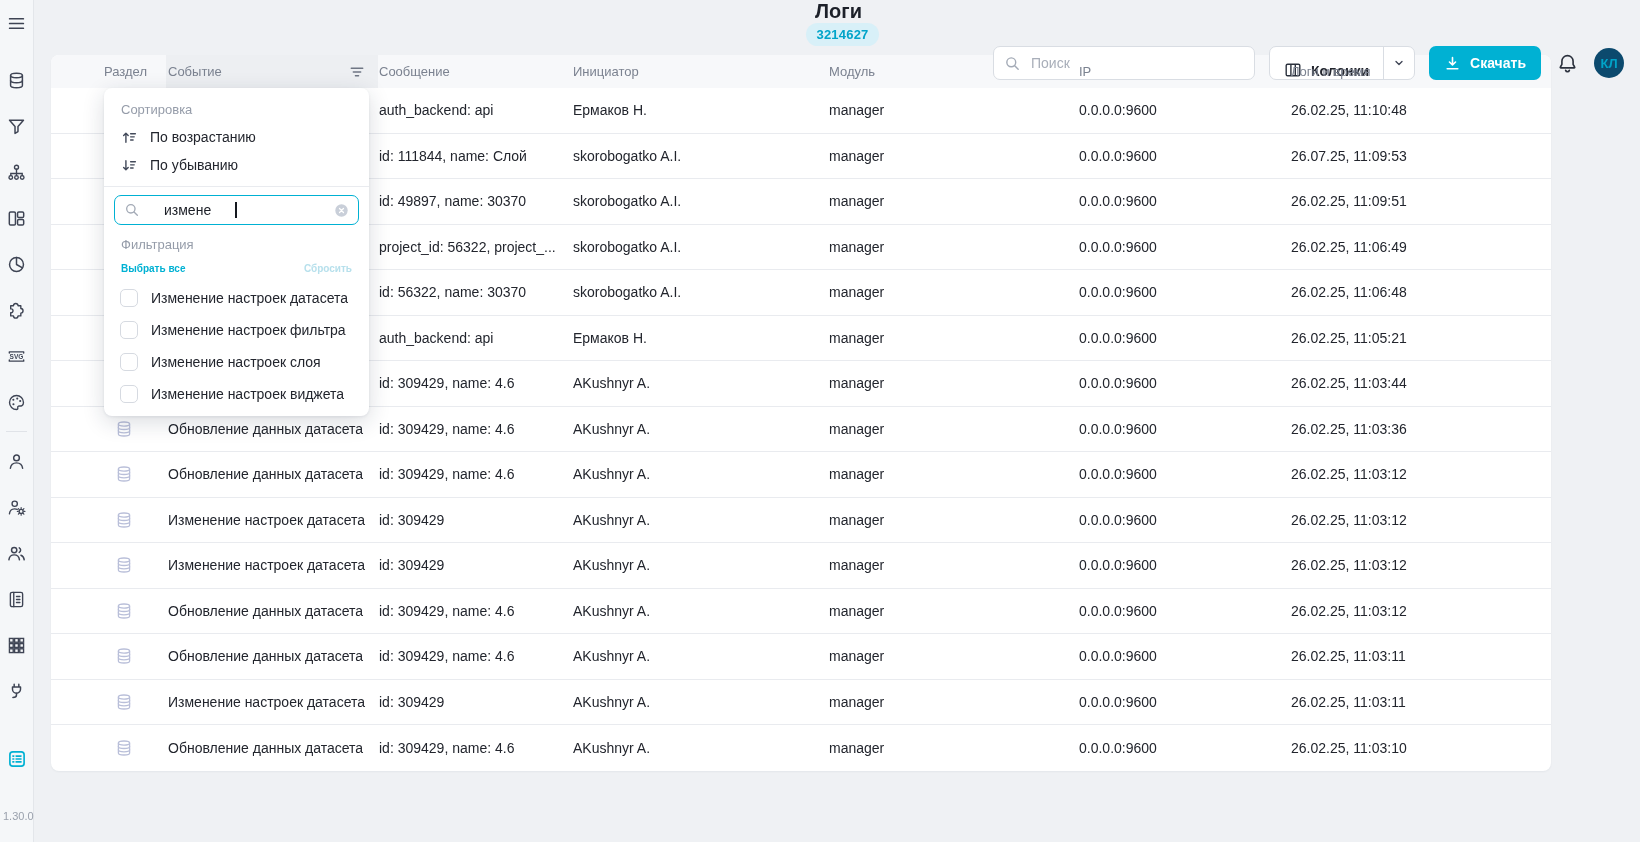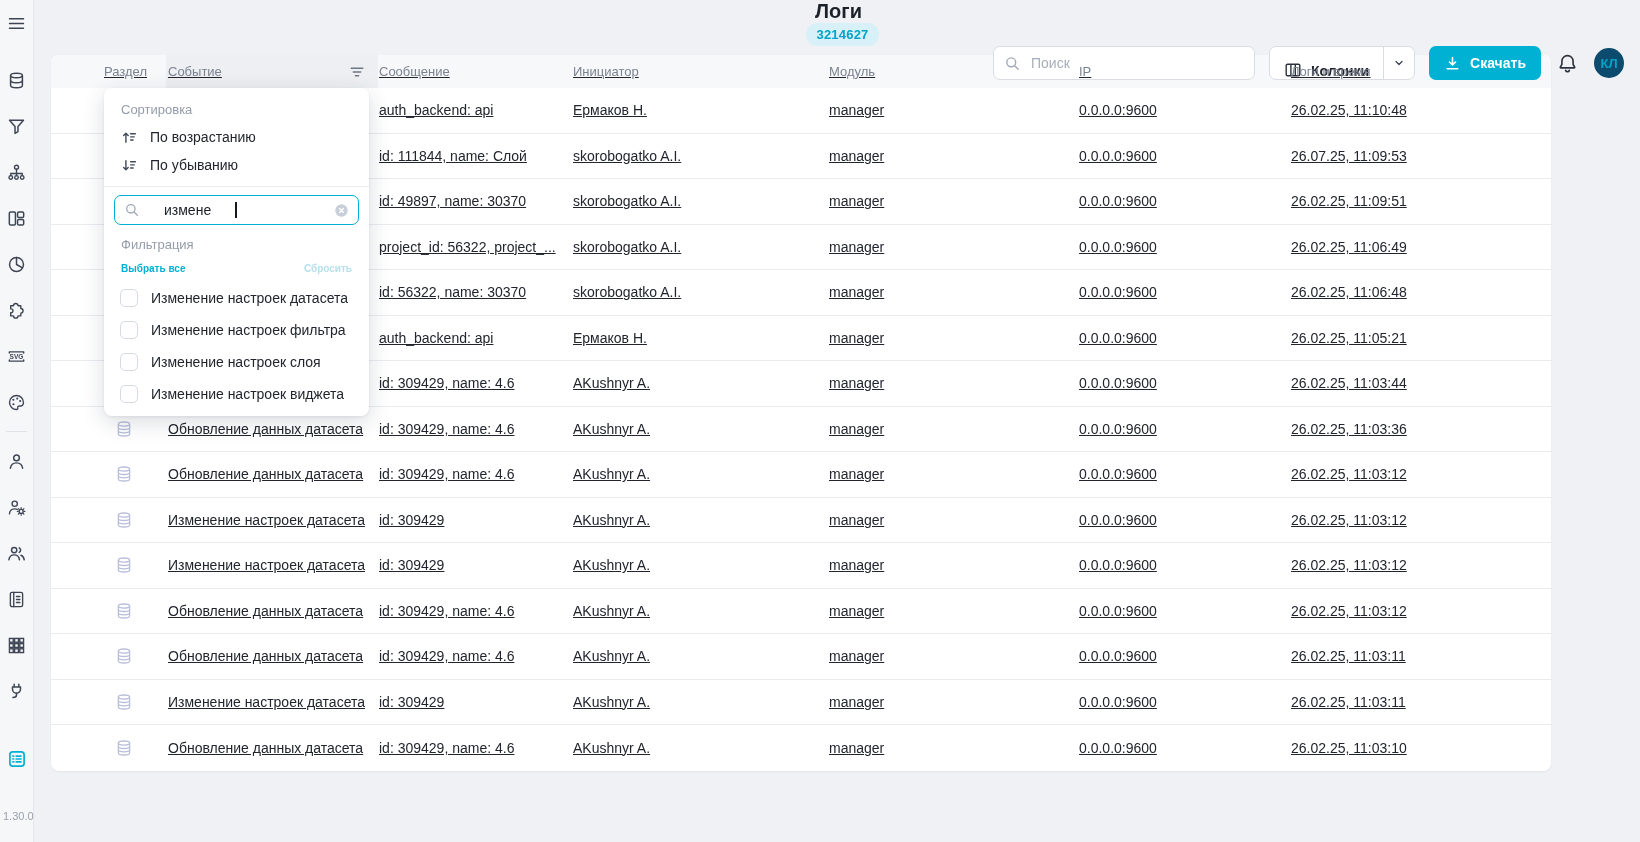--- a/index.html
+++ b/index.html
@@ -34,21 +34,21 @@
   .search-box input{border:none;outline:none;flex:1;font-size:14px;font-family:inherit;color:#22252d;background:transparent;}
   .search-box input::placeholder{color:#a8aeb9;}
   .columns-btn{display:flex;height:34px;background:#fff;border:1px solid #d9dde3;border-radius:7px;overflow:hidden;box-sizing:border-box;cursor:pointer;}
   .columns-main{display:flex;align-items:flex-end;gap:9px;padding:0 14px;font-size:14px;font-weight:600;color:#23262e;}
   .columns-caret{width:30px;border-left:1px solid #d9dde3;display:flex;align-items:center;justify-content:center;color:#3e4454;}
   .download-btn{height:34px;background:#00b1d3;color:#fff;border:none;border-radius:7px;display:flex;align-items:center;gap:9px;padding:0 15px;font-size:14px;font-weight:600;font-family:inherit;cursor:pointer;}
   .bell{color:#2b313d;display:flex;cursor:pointer;margin-left:2px;}
   .avatar{width:30px;height:30px;border-radius:50%;background:#0c4a6e;color:#00a4c9;font-size:13px;font-weight:700;display:flex;align-items:center;justify-content:center;cursor:pointer;margin-left:2px;}
 
   
-  .table-card{margin:0 90px 0 17px;width:1500px;background:#fff;border-radius:8px;box-shadow:0 1px 2px rgba(25,35,55,.05);overflow:hidden;box-sizing:border-box;text-decoration:underline;}
+  .table-card{margin:0 90px 0 17px;width:1500px;background:#fff;border-radius:8px;box-shadow:0 1px 2px rgba(25,35,55,.05);overflow:hidden;box-sizing:border-box;}
   .grid-row{display:grid;grid-template-columns:115px 212px 194px 255px 250px 212px 1fr;align-items:center;}
   .thead{height:33px;background:#f7f8fa;color:#7b8290;font-size:13px;}
   .thead>div{white-space:nowrap;}
   .thead .c-section{padding-left:53px;}
   .thead .c-event{background:#edeff2;height:33px;display:flex;align-items:center;justify-content:space-between;padding:0 13px 0 2px;box-sizing:border-box;}
   .c-message,.c-initiator{padding-left:1px;}
   .c-module,.c-ip,.c-datetime{padding-left:2px;}
   .trow{height:45.5px;border-bottom:1px solid #e9ebef;font-size:14px;color:#22252d;box-sizing:border-box;}
   .trow:last-child{border-bottom:none;}
   .trow>div{white-space:nowrap;overflow:hidden;}

